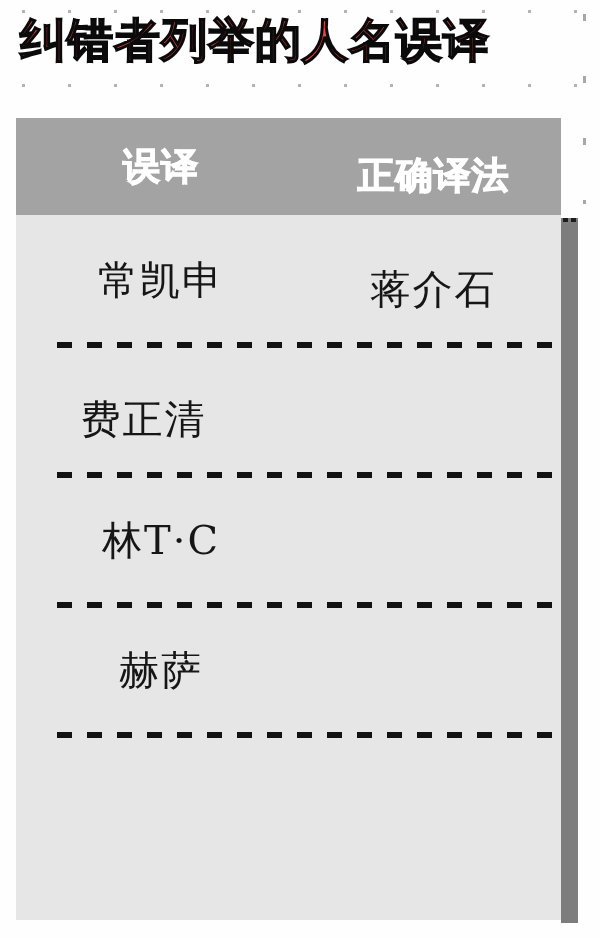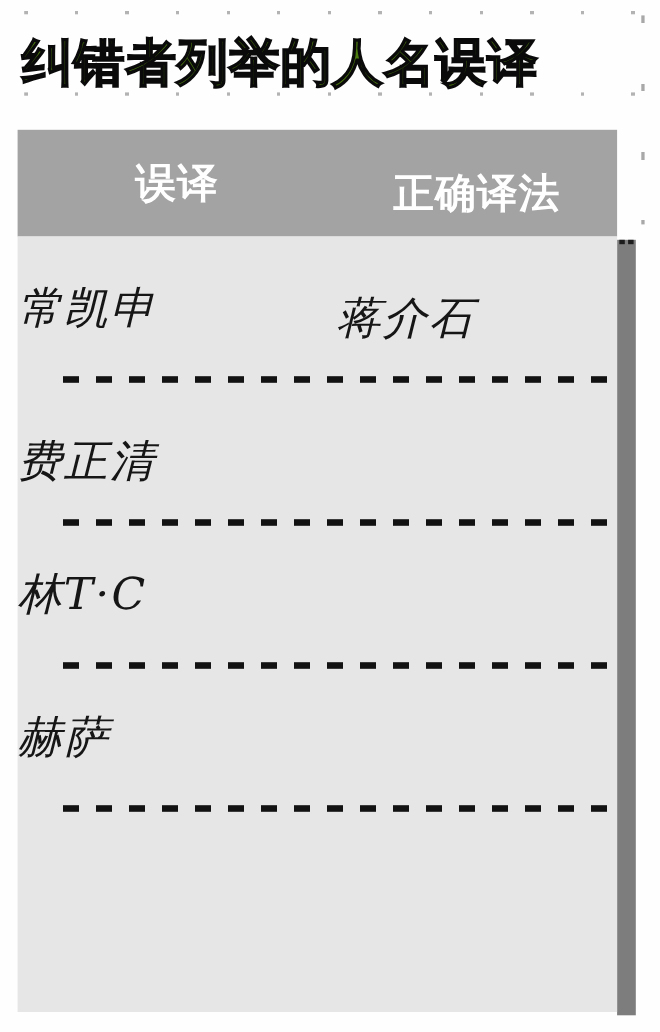--- a/index.html
+++ b/index.html
@@ -27,26 +27,26 @@
   .title-zone {
     position: absolute;
     left: 0;
     top: 0;
     width: 600px;
     height: 100px;
   }
   .title-text {
     position: absolute;
     left: 20px;
-    top: 28px;
-    font-family: Liberation Sans, sans-serif;
+    top: 12px;
+    font-family: Liberation Serif, serif;
     font-size: 46px;
     font-weight: 900;
     letter-spacing: 1px;
-    color: #4d7c0f;
+    color: #ef4444;
     line-height: 58px;
     white-space: nowrap;
     -webkit-text-stroke: 1.6px #0a0a0a;
   }
 
   
   .dot-guide {
     position: absolute;
     left: 22px;
     width: 556px;
@@ -86,21 +86,21 @@
   .t-header {
     position: relative;
     height: 97px;
     background: #a3a3a3;
     display: flex;
     align-items: center;
   }
   .t-header .cell {
     font-family: "DejaVu Sans", "Liberation Sans", sans-serif;
     font-size: 37px;
-    font-weight: 400;
+    font-weight: 700;
     color: #ffffff;
     text-align: center;
     letter-spacing: 1px;
     -webkit-text-stroke: 1.2px #ffffff;
   }
   .col-a { width: 290px; }
   .col-b { width: 255px; margin-top: 19px; }
 
   .t-body {
     position: relative;
@@ -114,24 +114,23 @@
     position: relative;
     height: 130px;
     display: flex;
     align-items: center;
   }
   .row .cell {
     font-family: "DejaVu Serif", "Liberation Serif", serif;
     font-size: 40px;
     font-weight: 400;
     color: #161616;
-    text-align: left;
+    text-align: center;
     letter-spacing: 2px;
     white-space: nowrap;
-    font-style: italic;
   }
 
   .dash-rule {
     position: absolute;
     left: 41px;
     right: -1px;
     height: 6px;
     background-image: repeating-linear-gradient(
       to right,
       #121212 0px, #121212 15px,

